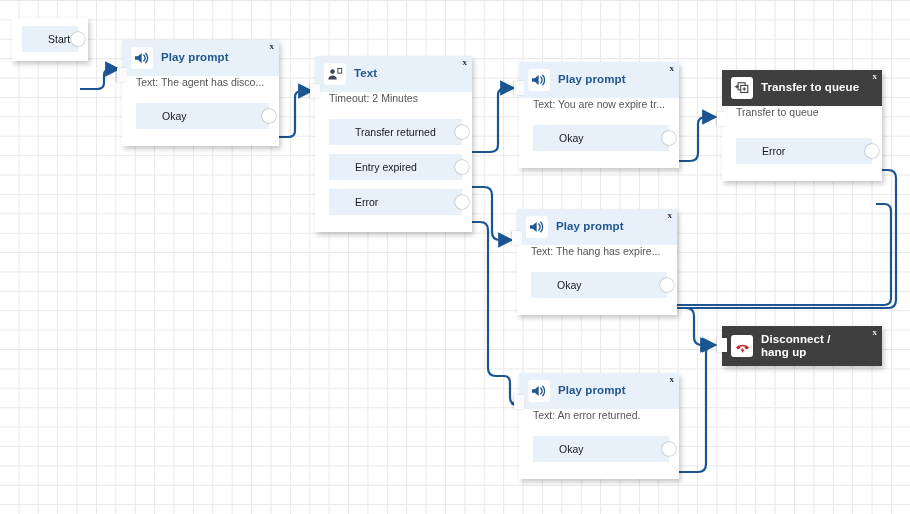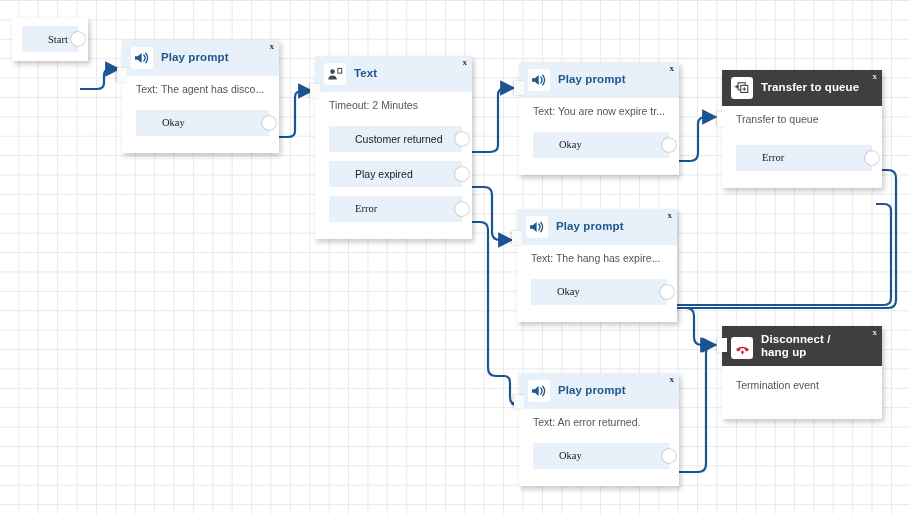--- a/index.html
+++ b/index.html
@@ -87,21 +87,21 @@
     font-size: 9px;
     font-weight: bold;
     color: #333;
     line-height: 1;
     cursor: pointer;
     font-family: "Liberation Serif", serif;
   }
   .node-header.dark .close-x { color: #e6e6e6; }
 
   .node-body {
-    padding: 7px 10px 8px 14px;
+    padding: 0 10px 8px 14px;
     background: #ffffff;
   }
   .body-text {
     font-size: 10.5px;
     color: #555555;
     line-height: 1.3;
     white-space: nowrap;
     overflow: hidden;
   }
   .node-spacer { height: 13px; background: #ffffff; }
@@ -109,21 +109,21 @@
   
   .port-row {
     position: relative;
     background: #e8f0f9;
     height: 26px;
     margin-bottom: 9px;
     display: flex;
     align-items: center;
     box-sizing: border-box;
   }
-  .port-row:last-child { margin-bottom: 0; font-family: Liberation Serif, serif; }
+  .port-row:last-child { margin-bottom: 0; }
   .port-label {
     font-size: 10.5px;
     color: #16191f;
     font-weight: normal;
     padding-left: 26px;
     white-space: nowrap;
   }
   .port-dot {
     position: absolute;
     right: -7px;
@@ -229,25 +229,25 @@
           <rect x="12.2" y="1.6" width="4.4" height="5.4" fill="none" stroke="#3c4858" stroke-width="1.1"></rect>
         </svg>
       </span>
       <span class="node-title">Text</span>
       <span class="close-x">x</span>
     </div>
     <div class="node-body">
       <div class="body-text">Timeout: 2 Minutes</div>
       <div class="node-spacer"></div>
       <div class="port-row">
-        <span class="port-label">Customer returned</span>
-        <span class="port-dot"></span>
-      </div>
-      <div class="port-row">
-        <span class="port-label">Play expired</span>
+        <span class="port-label">Transfer returned</span>
+        <span class="port-dot"></span>
+      </div>
+      <div class="port-row">
+        <span class="port-label">Entry expired</span>
         <span class="port-dot"></span>
       </div>
       <div class="port-row">
         <span class="port-label">Error</span>
         <span class="port-dot"></span>
       </div>
     </div>
     <div class="port-pad"></div>
   </div>
 
@@ -343,28 +343,25 @@
       <div class="port-row">
         <span class="port-label">Error</span>
         <span class="port-dot"></span>
       </div>
     </div>
     <div class="port-pad"></div>
   </div>
 
   <div class="node" id="n-dc" style="left:722px; top:326px; width:160px;">
     <div class="in-nub" style="top:12px; background:#ffffff;"></div>
-    <div class="node-header dark" style="align-items:flex-end; ">
+    <div class="node-header dark" style="align-items:center; ">
       <span class="hdr-icon">
         <svg width="17" height="15" viewBox="0 0 19 17">
           <path d="M2.2 9.6 c3.6-4.2 11-4.2 14.6 0 l-2 2.2 -2.6-1.4 -0.2-1.9 a9 9 0 0 0-4.8 0 l-0.2 1.9 -2.6 1.4 z" fill="#cc2222"></path>
           <path d="M9.5 11.3 v3.2 M8.1 12.6 h2.8" stroke="#cc2222" stroke-width="1.4" stroke-linecap="round"></path>
         </svg>
       </span>
       <span class="node-title" style="max-width:100px;">Disconnect / hang up</span>
       <span class="close-x">x</span>
     </div>
-    <div class="node-body" style="padding-top:13px; padding-bottom:26px;">
-      <div class="body-text">Termination event</div>
-    </div>
   </div>
 
 </div>
 
 </body></html>

